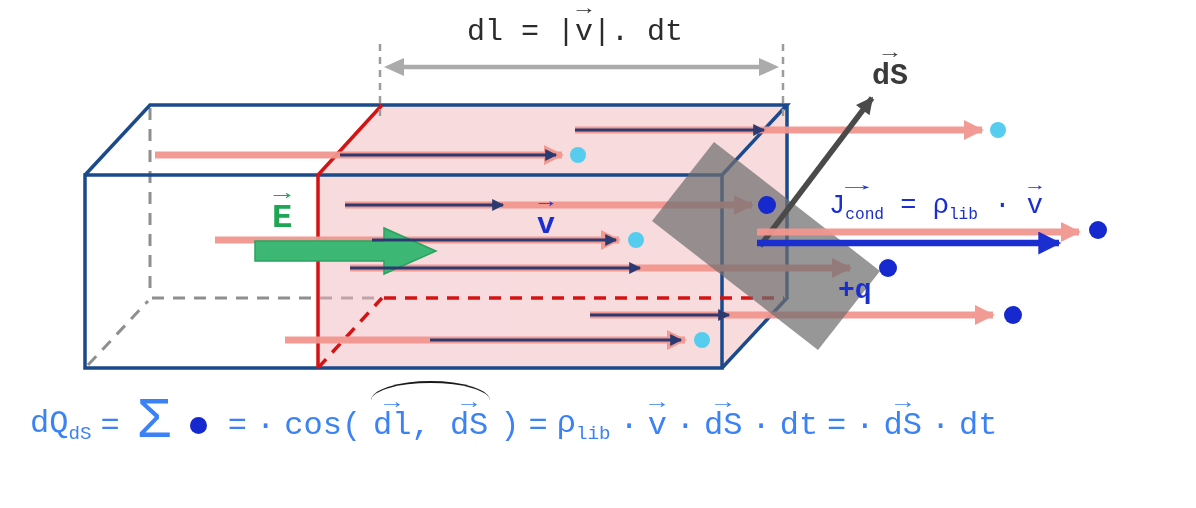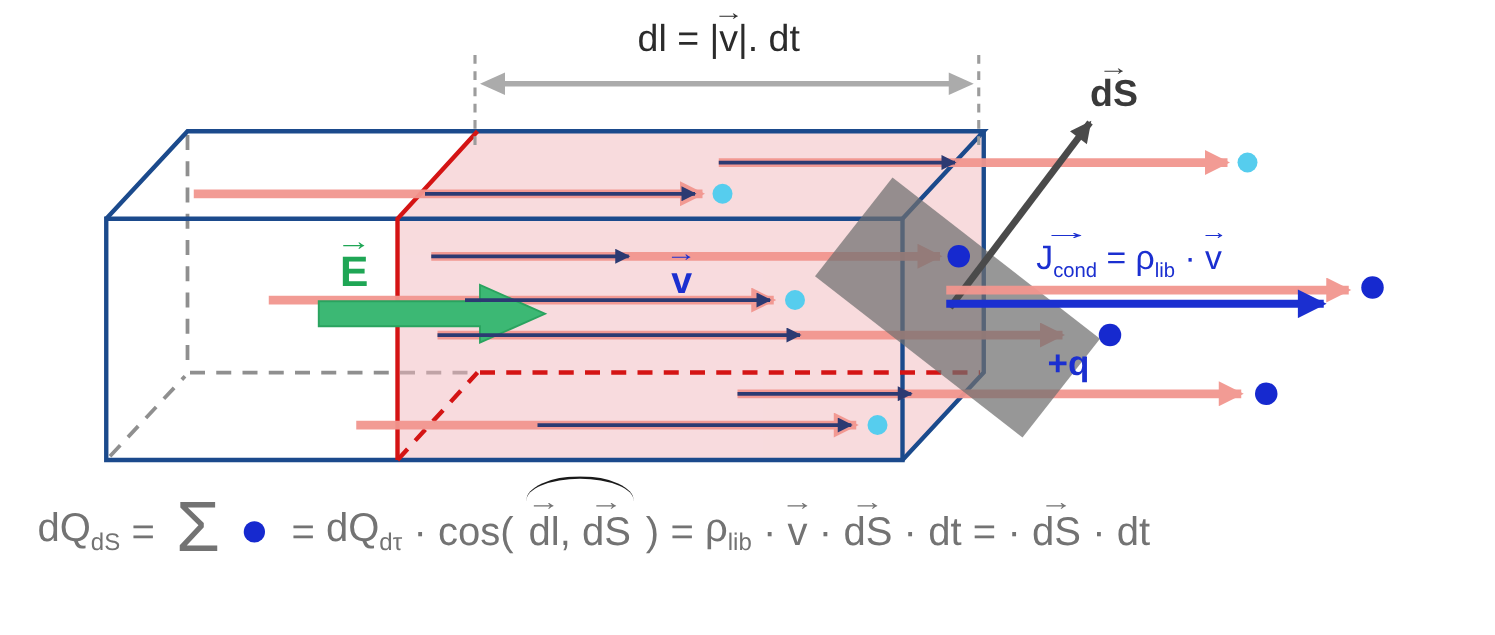--- a/index.html
+++ b/index.html
@@ -1,18 +1,18 @@
 <!DOCTYPE html>
 <html><head>
 <meta charset="utf-8">
 <style>
   html,body { margin:0; padding:0; background:#ffffff; }
   #stage {
     position:relative; width:1196px; height:508px; overflow:hidden;
-    background:#ffffff; font-family:Liberation Sans, sans-serif;
+    background:#ffffff; font-family:Liberation Mono, monospace;
   }
   #stage svg { position:absolute; left:0; top:0; }
   .lbl { position:absolute; line-height:1.2; white-space:nowrap; }
   .blue  { color:#1b2fd0; }
   .green { color:#1fa655; font-weight:bold; }
   .dark  { color:#3a3a3a; font-weight:bold; }
   .dim   { color:#2b2b2b; }
   .bold  { font-weight:bold; }
   sub { font-size:0.6em; }
   
@@ -26,21 +26,21 @@
   
   .hat { position:relative; display:inline-block; padding:0 3px; }
   .hat::before {
     content:""; position:absolute; left:1px; right:1px; top:-0.80em; height:0.55em;
     border-top:2.5px solid #191919;
     border-radius:50% 50% 0 0 / 100% 100% 0 0;
   }
   #formula {
     position:absolute; left:30px; top:394px;
     display:flex; align-items:center; gap:9px;
-    font-size:32px; color:#737373;
+    font-size:32px; color:#3b82f6;
   }
   .sigma { font-size:57px; line-height:1; margin:0 2px 6px 8px; font-weight:500; }
   .fdot  { width:17px; height:17px; border-radius:50%; background:#1629cf;
            margin:0 12px 0 8px; flex:0 0 auto; }
 </style>
 </head>
 <body>
 
 <div id="stage">
 
@@ -164,21 +164,20 @@
   <div class="lbl blue bold" style="left:838px; top:274px; font-size:28px;">
     <span>+q</span>
   </div>
 
   <div id="formula">
     <span><span>dQ</span><sub>dS</sub></span>
     <span>=</span>
     <span class="sigma">Σ</span>
     <span class="fdot"></span>
     <span>=</span>
-    <span><span>dQ</span><sub>dτ</sub></span>
     <span>·</span>
     <span>cos(</span>
     <span class="hat"><span class="vec">dl</span><span>,</span>&nbsp;<span class="vec">dS</span></span>
     <span>)</span>
     <span>=</span>
     <span><span>ρ</span><sub>lib</sub></span>
     <span>·</span>
     <span class="vec">v</span>
     <span>·</span>
     <span class="vec">dS</span>

